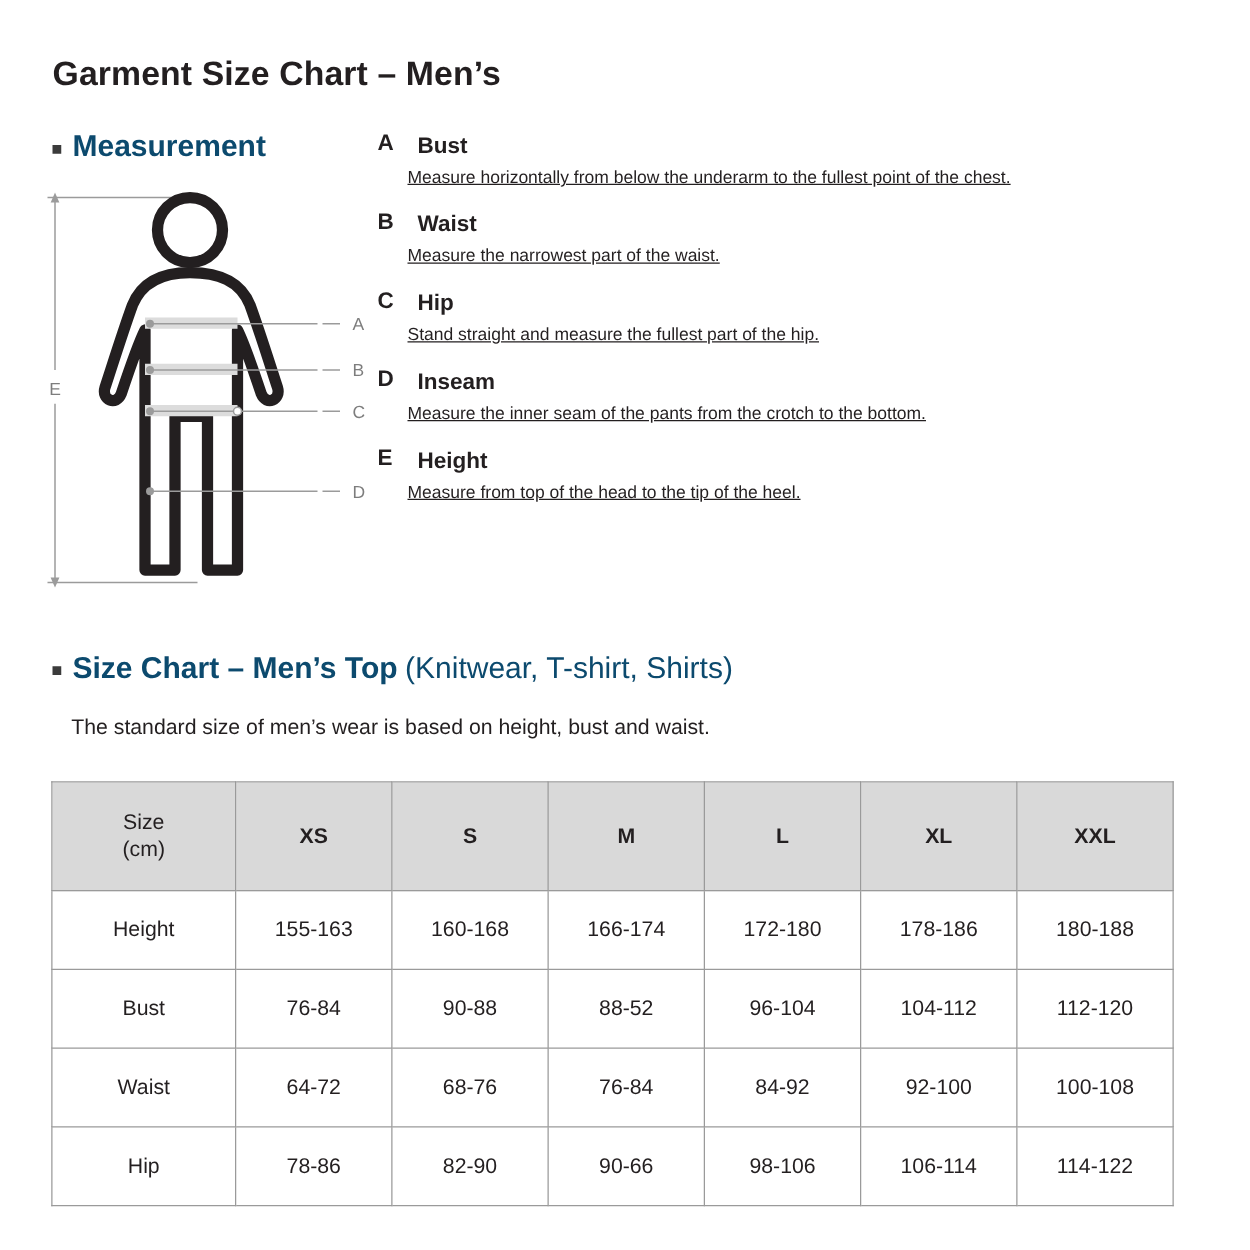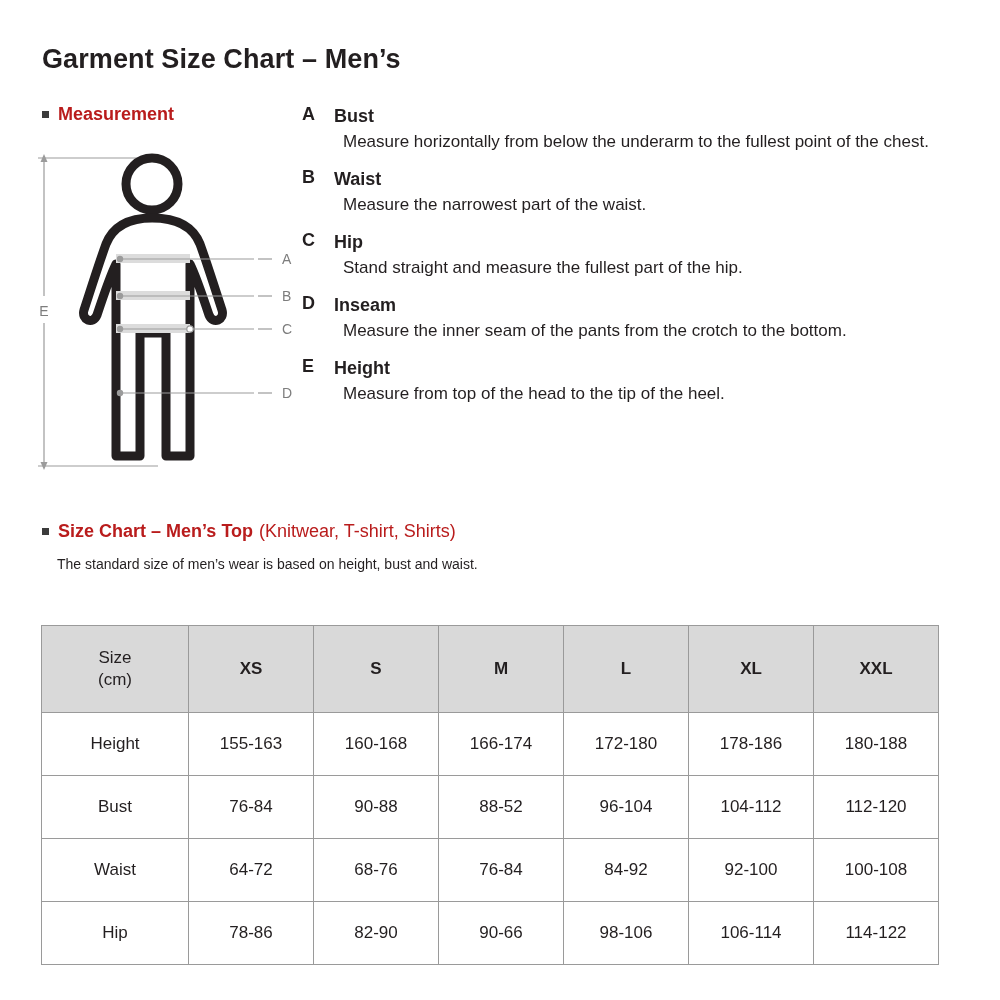--- a/index.html
+++ b/index.html
@@ -29,45 +29,45 @@
     top: 44px;
     font-size: 27px;
     font-weight: bold;
     letter-spacing: 0.1px;
     color: #231f20;
   }
 
   
   .sec-head {
     position: absolute;
-    font-size: 18px;
-    font-weight: bold;
-    color: #b91c1c;
+    font-size: 24px;
+    font-weight: bold;
+    color: #0c4a6e;
   }
   .sec-head .bullet {
     display: inline-block;
     width: 7px;
     height: 7px;
     background: #3b3b3b;
     margin-right: 9px;
     vertical-align: 2px;
   }
   .sec-head .normal {
     font-weight: normal;
     margin-top: 16px;
   }
 
   #measure-head { left: 42px; top: 104px; }
   #sizechart-head { left: 42px; top: 521px; }
 
   .sub-note {
     position: absolute;
     left: 57px;
-    top: 556px;
-    font-size: 14px;
+    top: 572px;
+    font-size: 17px;
     color: #231f20;
   }
 
   
   .figure {
     position: absolute;
     left: 36px;
     top: 148px;
     width: 260px;
     height: 330px;
@@ -95,26 +95,27 @@
     color: #231f20;
   }
   .def-term {
     margin-left: 32px;
     font-size: 18px;
     font-weight: bold;
     line-height: 24px;
     color: #231f20;
   }
   .def-desc {
-    margin-left: 41px;
-    font-size: 17px;
+    margin-left: 24px;
+    font-size: 14px;
     font-weight: normal;
     line-height: 27px;
     color: #231f20;
     max-width: 660px;
+    text-decoration: underline;
   }
 
   
   .table-wrap {
     position: absolute;
     left: 41px;
     top: 625px;
     width: 897px;
   }
   table.size-table {

